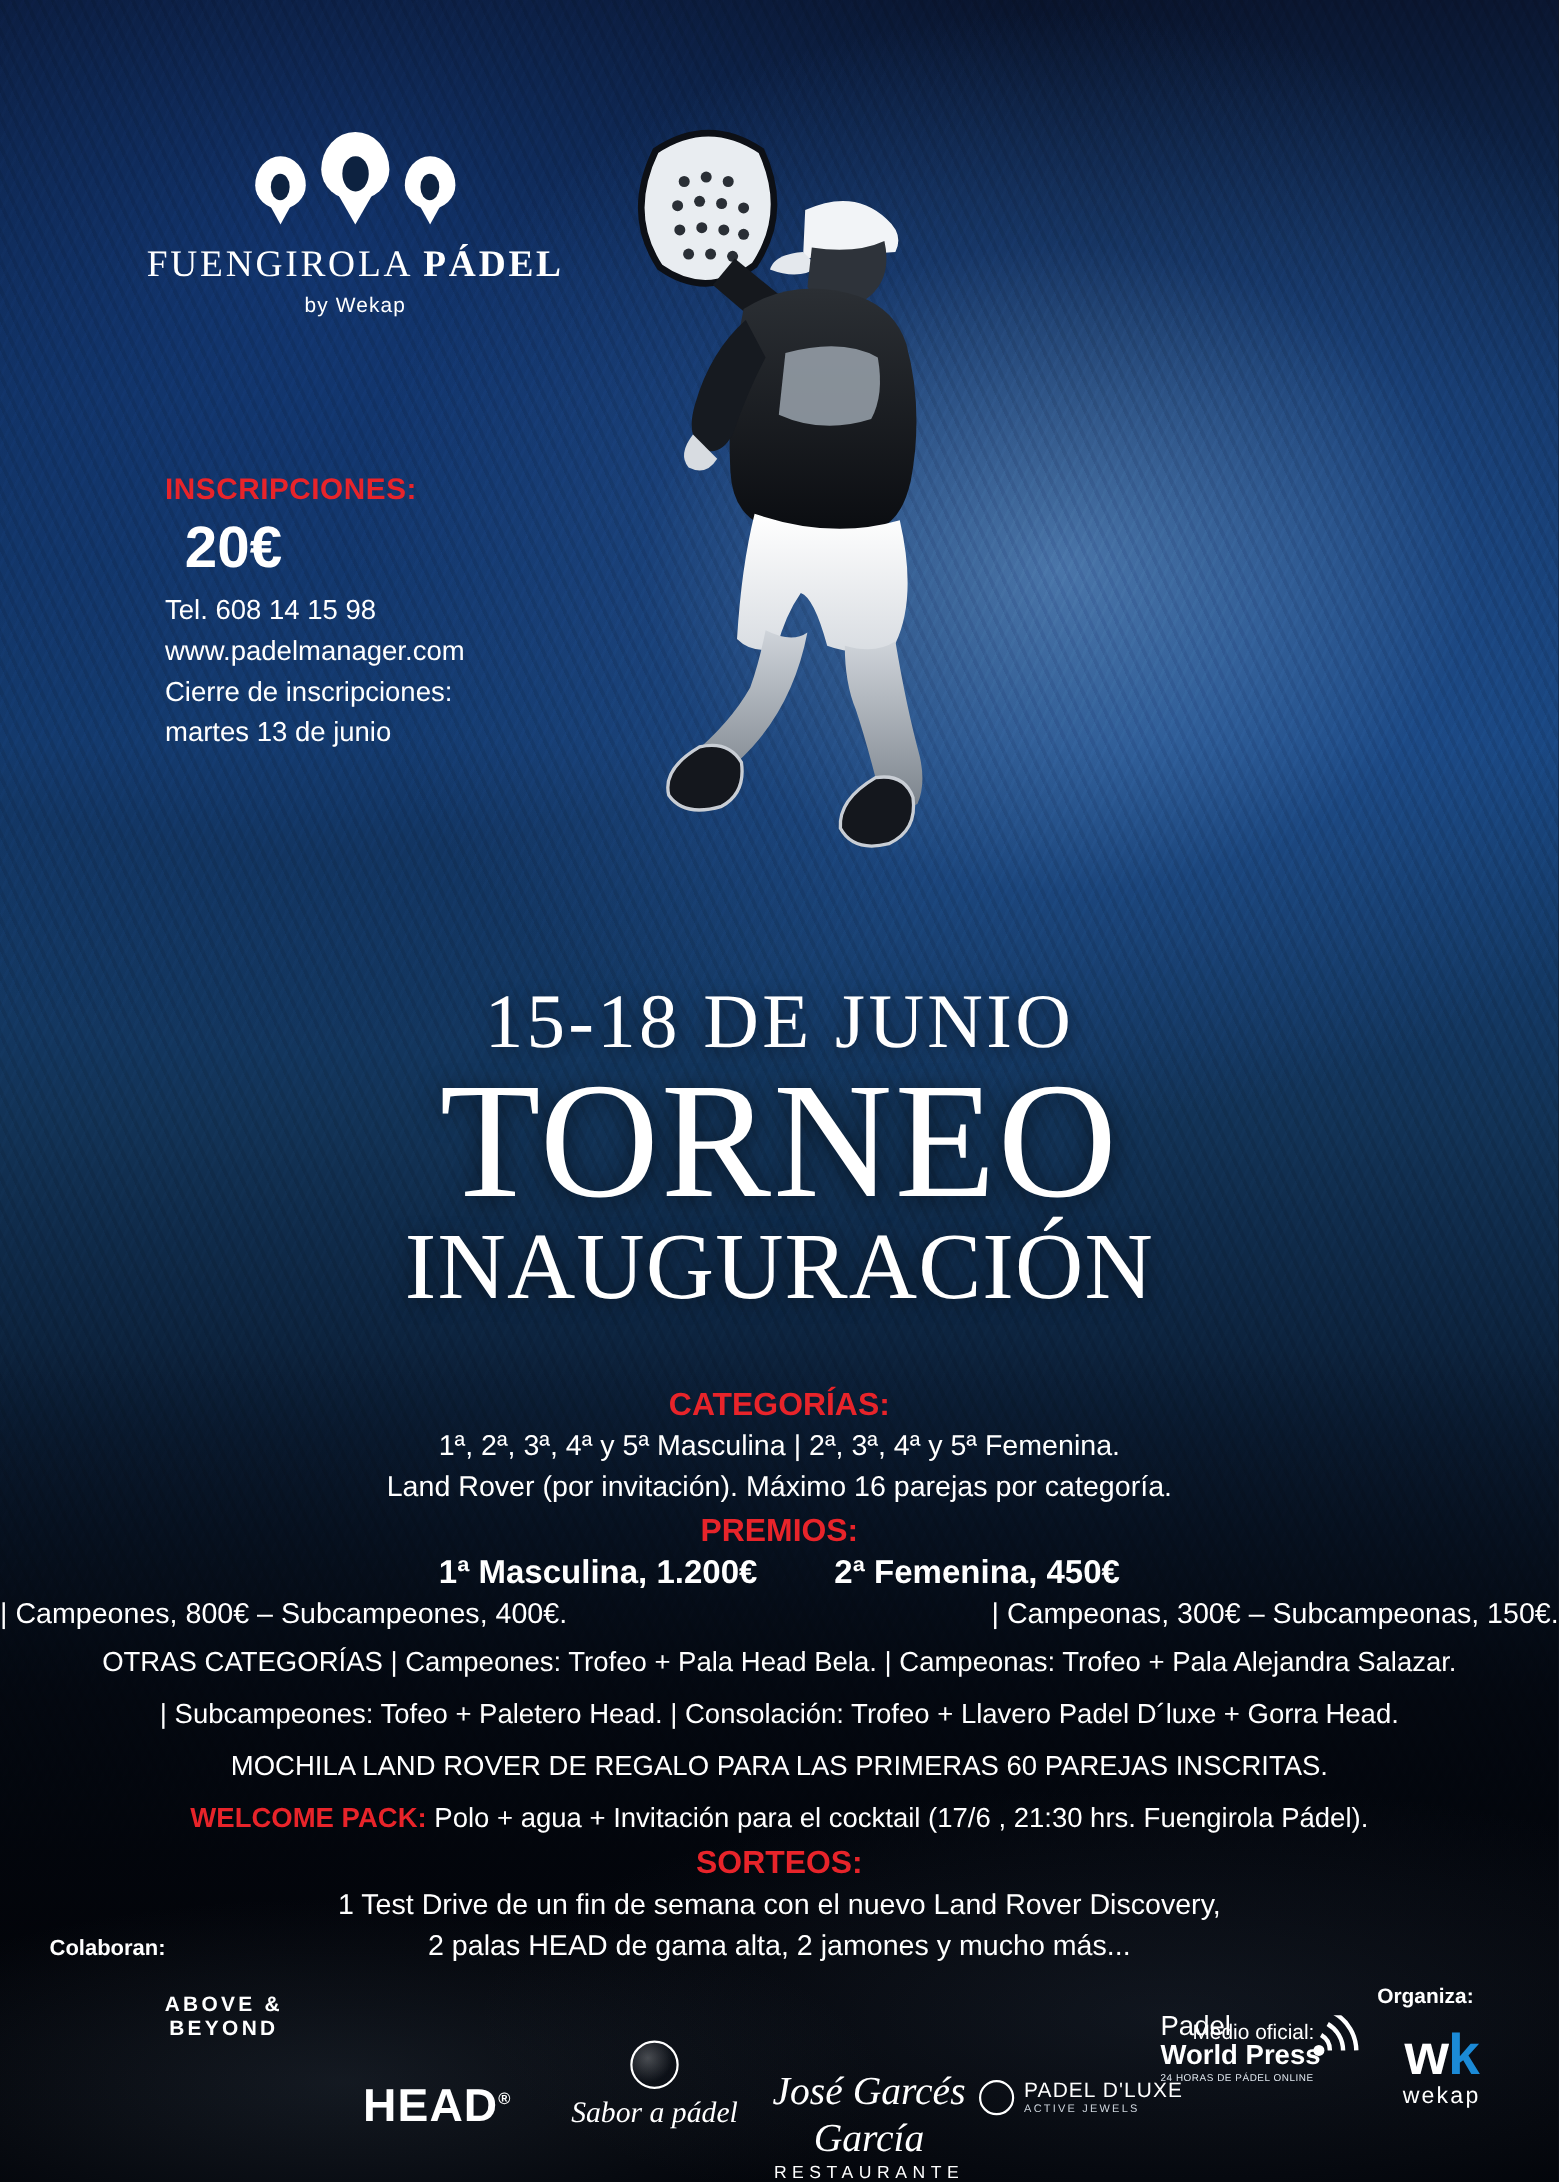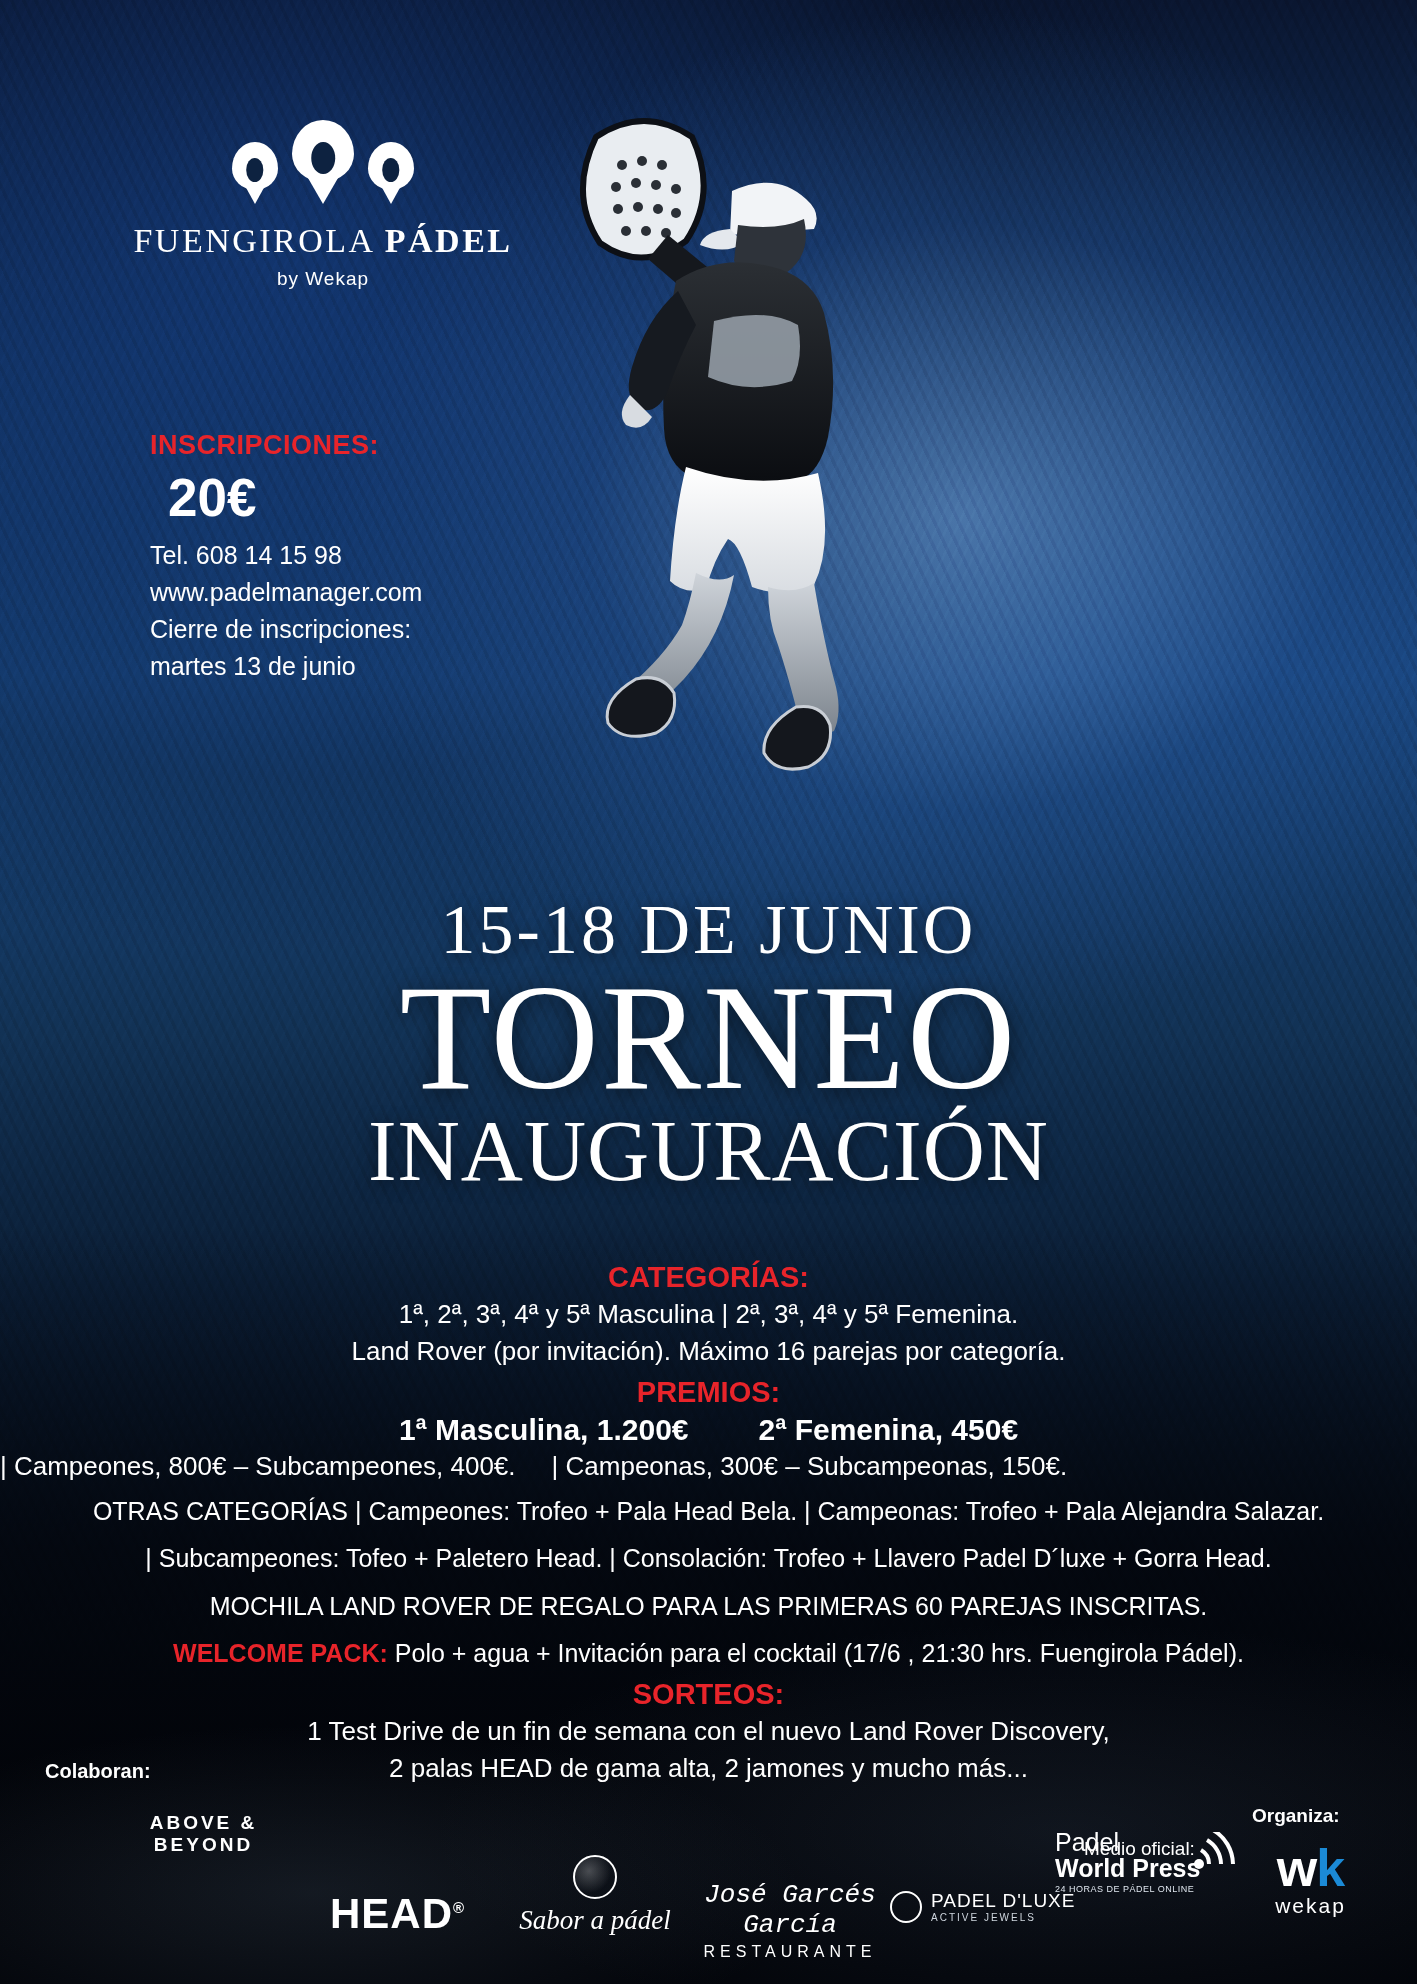--- a/index.html
+++ b/index.html
@@ -61,21 +61,21 @@
   #t2{font-size:150px;line-height:.98;letter-spacing:2px;margin-top:-6px;text-shadow:0 4px 22px rgba(0,0,0,.6);}
   #t3{font-size:86px;letter-spacing:1px;margin-top:-10px;text-shadow:0 3px 18px rgba(0,0,0,.6);}
 
   
   #info{left:0;top:1255px;width:1417px;text-align:center;color:#fff;}
   #info .hd{color:#e8242a;font-weight:bold;font-size:29px;margin:6px 0 2px;}
   #info .ln{font-size:26px;line-height:1.42;}
   #info .sm{font-size:25px;line-height:1.42;}
   .prizes{display:flex;justify-content:center;gap:70px;margin-top:4px;}
   .prizes .col{font-size:30px;font-weight:bold;}
-  .prizesub{display:flex;justify-content:flex-start;gap:36px;margin-top:4px;}
+  .prizesub{display:flex;justify-content:space-between;gap:36px;margin-top:4px;}
   .prizesub .col{font-size:26px;}
   .welcome .hd-inline{color:#e8242a;font-weight:bold;}
   .rowpad{margin-top:12px;}
 
   
   #colabLbl{left:45px;top:1760px;color:#fff;font-size:20px;font-weight:bold;}
   #medioLbl{left:1052px;top:1838px;color:#fff;font-size:19px;font-weight:normal;margin-left:32px;}
   #organizaLbl{left:1252px;top:1805px;color:#fff;font-size:19px;font-weight:bold;}
 
   #lr{left:78px;top:1800px;width:220px;text-align:center;}
@@ -87,21 +87,21 @@
 
   #head{left:330px;top:1890px;color:#fff;font-size:42px;font-weight:bold;letter-spacing:1px;}
   #head sup{font-size:15px;vertical-align:super;}
 
   #sabor{left:500px;top:1855px;width:190px;text-align:center;color:#fff;}
   #sabor .ball{width:40px;height:40px;border-radius:50%;border:2px solid #fff;margin:0 auto 6px;
     background:radial-gradient(circle at 35% 35%, rgba(255,255,255,.25), rgba(255,255,255,0) 60%);}
   #sabor .txt{font-family:"Liberation Serif", serif;font-style:italic;font-size:27px;}
 
   #jose{left:690px;top:1880px;width:200px;text-align:center;color:#fff;}
-  #jose .nm{font-family:Liberation Mono, monospace;font-style:italic;font-size:26px;text-align:center;}
+  #jose .nm{font-family:Liberation Serif, serif;font-style:italic;font-size:36px;text-align:center;}
   #jose .rs{font-size:16px;letter-spacing:5px;margin-top:3px;}
 
   #dluxe{left:890px;top:1890px;color:#fff;display:flex;align-items:center;gap:9px;}
   #dluxe .ring{width:28px;height:28px;border-radius:50%;border:2px solid #fff;}
   #dluxe .t1{font-size:19px;letter-spacing:1px;}
   #dluxe .t2{font-size:10px;letter-spacing:2px;color:#cfd6de;}
 
   #pwp{left:1055px;top:1830px;color:#fff;}
   #pwp .l1{font-size:25px;font-weight:normal;line-height:1.02;}
   #pwp .l2{font-size:25px;font-weight:bold;line-height:1.02;}

